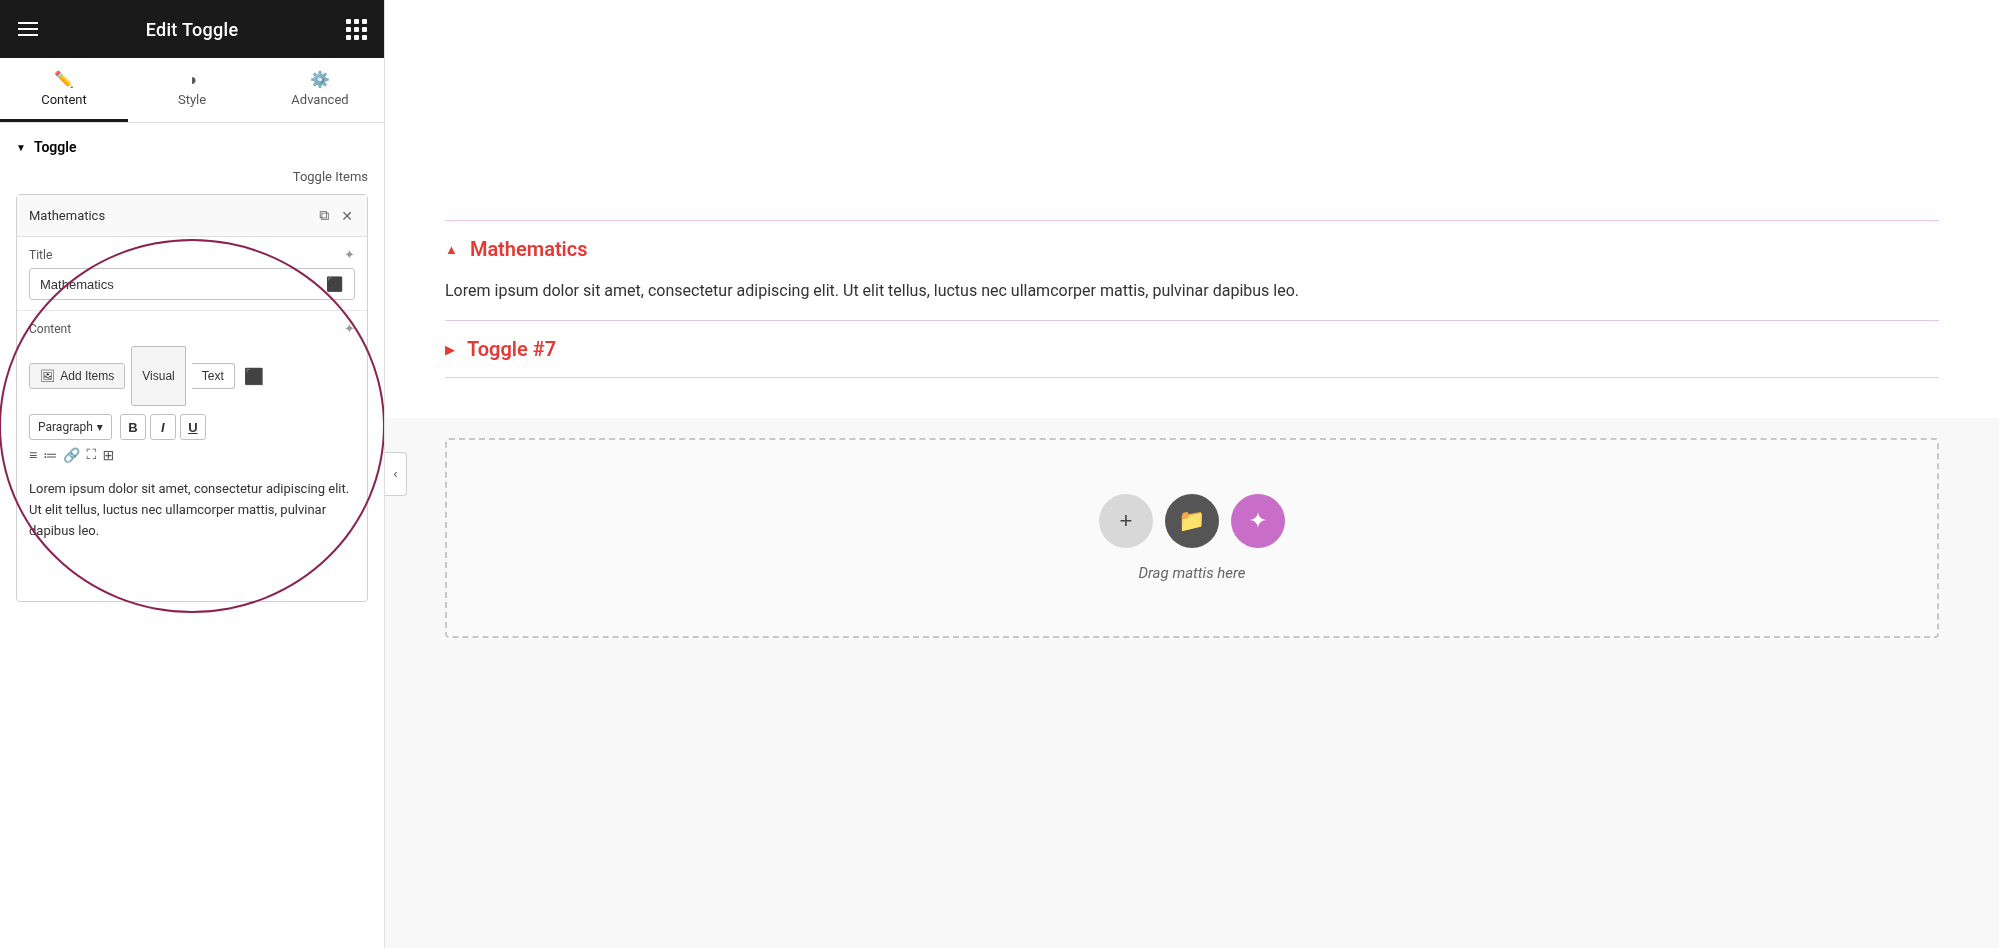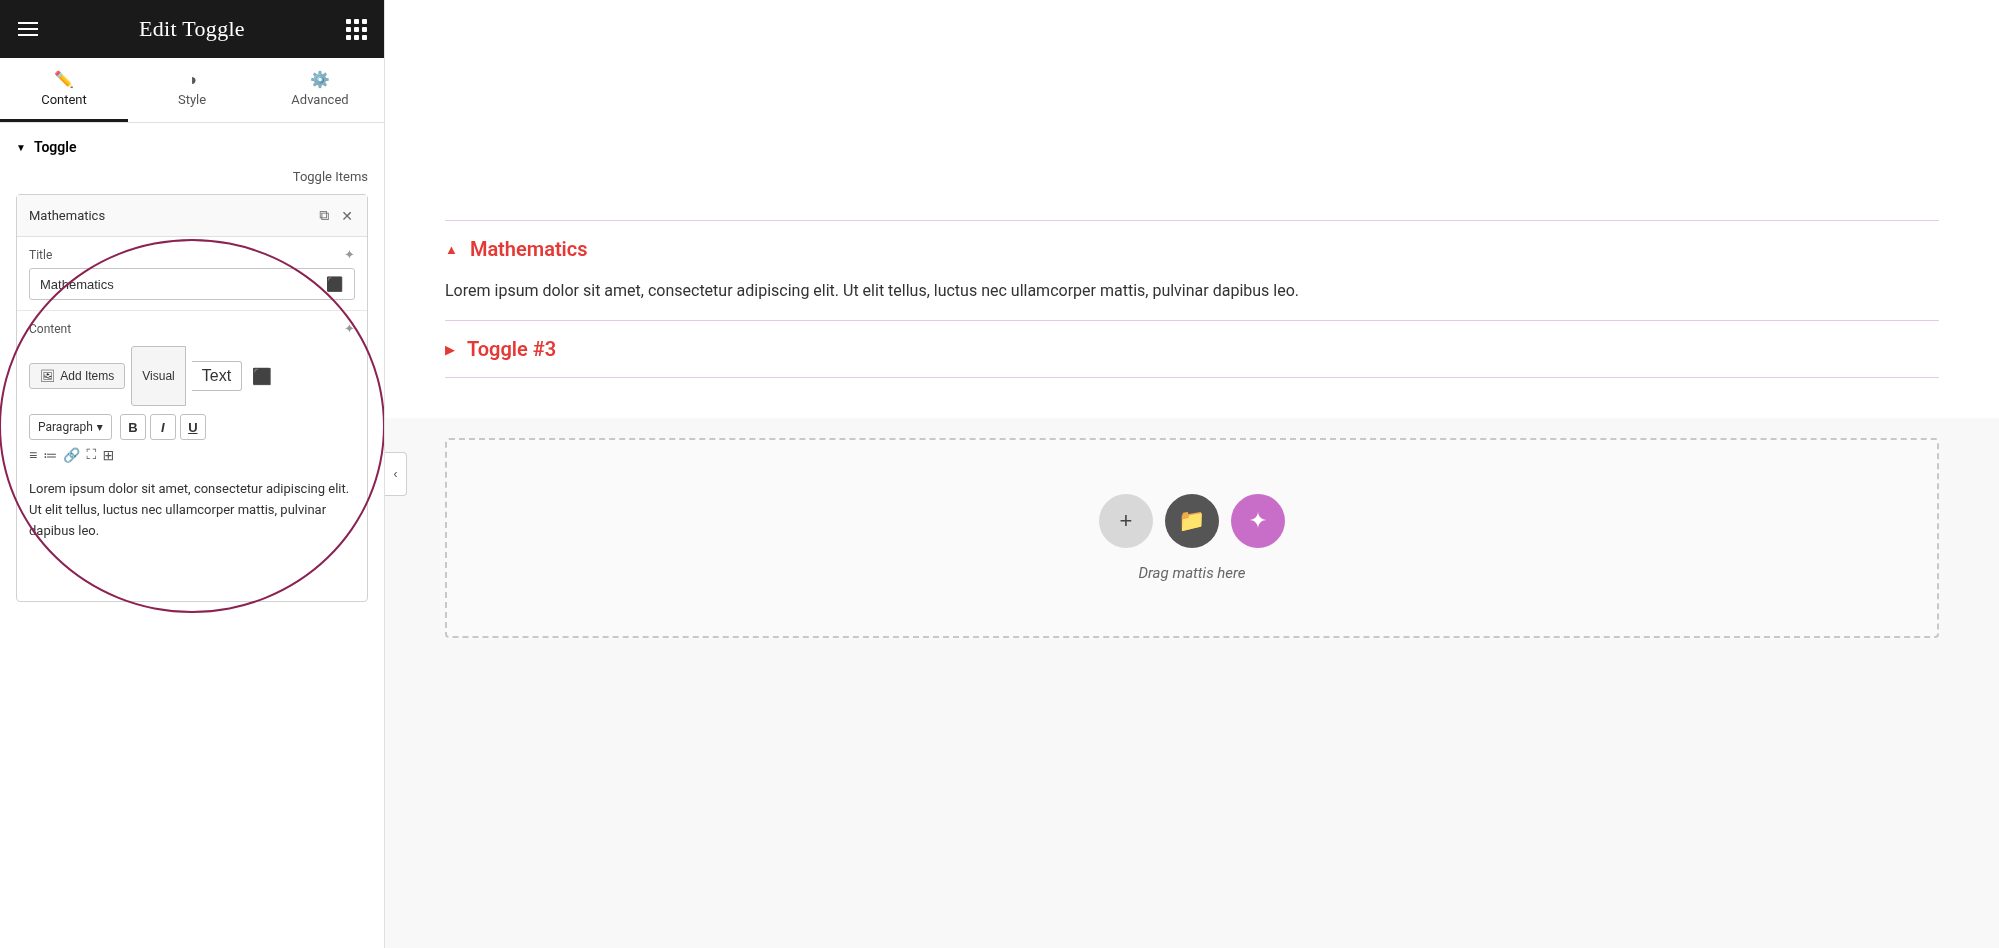--- a/index.html
+++ b/index.html
@@ -22,24 +22,23 @@
       color: #fff;
       display: flex;
       align-items: center;
       justify-content: space-between;
       padding: 0 18px;
       height: 58px;
       flex-shrink: 0;
     }
 
     .panel-header-title {
-      font-size: 22px;
+      font-size: 18px;
       font-weight: 500;
       letter-spacing: 0.3px;
-      font-family: Liberation Serif, serif;
     }
 
     .hamburger-icon { cursor: pointer; display: flex; flex-direction: column; gap: 4px; }
     .hamburger-icon span { display: block; width: 20px; height: 2px; background: #fff; }
 
     .grid-icon { display: grid; grid-template-columns: 1fr 1fr 1fr; gap: 3px; width: 20px; cursor: pointer; }
     .grid-icon span { display: block; width: 5px; height: 5px; background: #fff; border-radius: 1px; }
 
     
     .panel-tabs {
@@ -238,21 +237,21 @@
       cursor: pointer;
       color: #333;
     }
 
     .text-btn {
       padding: 5px 10px;
       border: 1px solid #c0c0c0;
       border-left: none;
       background: #fff;
       border-radius: 0 3px 3px 0;
-      font-size: 16px;
+      font-size: 12px;
       cursor: pointer;
       color: #333;
     }
 
     .stack-icon-btn {
       background: none;
       border: none;
       cursor: pointer;
       color: #555;
       font-size: 16px;
@@ -587,21 +586,21 @@
         <div class="toggle-item-row">
           <span class="toggle-arrow">▲</span>
           <span class="toggle-title-text">Mathematics</span>
         </div>
         <div class="toggle-content-text">Lorem ipsum dolor sit amet, consectetur adipiscing elit. Ut elit tellus, luctus nec ullamcorper mattis, pulvinar dapibus leo.</div>
       </div>
 
       <div class="toggle-item">
         <div class="toggle-item-row">
           <span class="toggle-arrow">▶</span>
-          <span class="toggle-title-text">Toggle #3</span>
+          <span class="toggle-title-text">Toggle #7</span>
         </div>
       </div>
 
     </div>
 
     <div class="widget-drop-area">
       <div class="widget-drop-buttons">
         <button class="drop-btn drop-btn-add">+</button>
         <button class="drop-btn drop-btn-folder">📁</button>
         <button class="drop-btn drop-btn-sparkle">✦</button>

